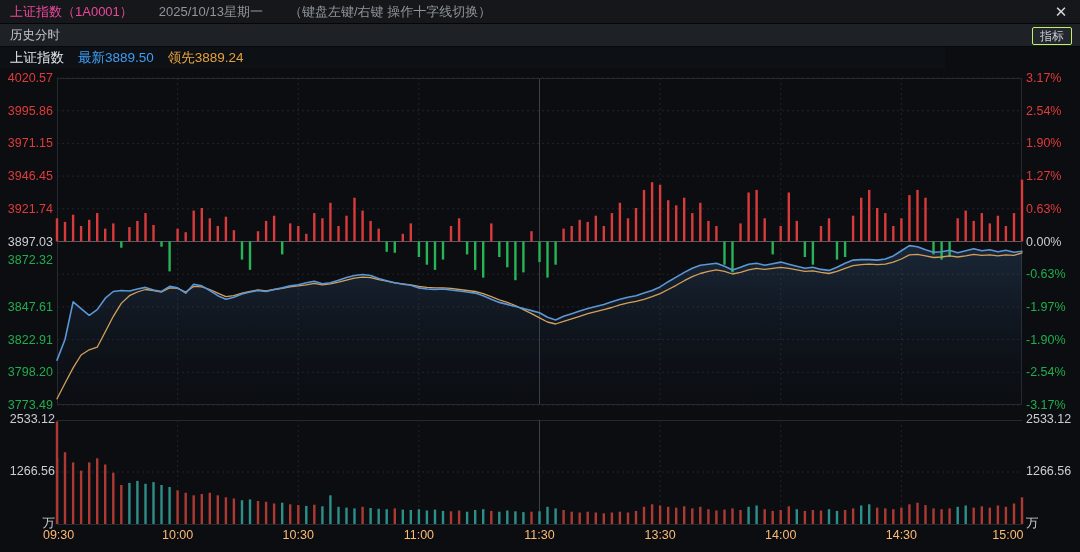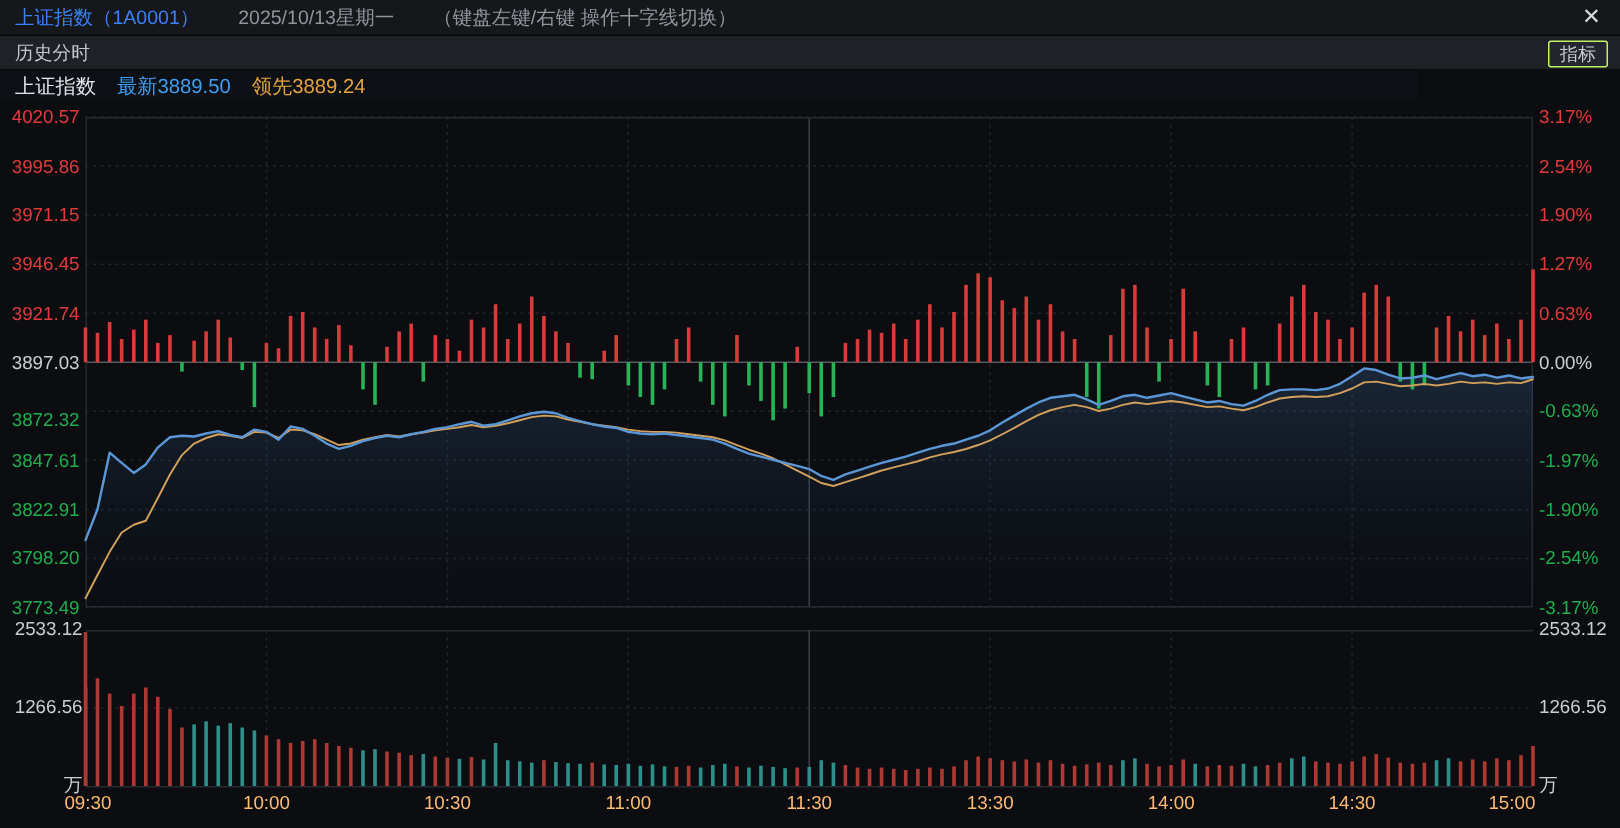--- a/index.html
+++ b/index.html
@@ -3,21 +3,21 @@
 <meta charset="utf-8">
 <style>
   * { margin:0; padding:0; box-sizing:border-box; }
   html,body { background:#07090c; }
   body { font-family:"Liberation Sans","DejaVu Sans",sans-serif; }
   #app { position:relative; width:1080px; height:552px; background:#0b0d11; overflow:hidden; }
 
   
   .row1 { position:absolute; left:0; top:0; width:1080px; height:24px; background:#15171b;
           border-bottom:1px solid #050608; display:flex; align-items:center; gap:26px; padding:0 10px; }
-  .row1 .title { color:#3b82f6; font-size:13px; }
+  .row1 .title { color:#ec4899; font-size:13px; }
   .row1 .date, .row1 .hint { color:#8f959b; font-size:13px; }
   .close-btn { position:absolute; right:10px; top:3px; width:18px; height:18px; color:#d4d8dc;
                font-size:15px; line-height:18px; text-align:center; cursor:pointer; }
   .row2 { position:absolute; left:0; top:24px; width:1080px; height:23px; background:#1e2126;
           border-bottom:1px solid #08090c; display:flex; align-items:center; padding:0 10px; }
   .row2 .subtitle { color:#c3c7cc; font-size:12.5px; }
   .ind-btn { position:absolute; right:8px; top:2.5px; background:#23262c; border:1px solid #bef264;
              border-radius:2px; color:#c8ccd1; font-size:12px; padding:0px 7px; line-height:16px; cursor:pointer; }
   .row3 { position:absolute; left:0; top:47px; width:945px; height:21px; background:#0d1014;
           display:flex; align-items:center; gap:14px; padding:0 10px; }
@@ -59,21 +59,21 @@
   </div>
 
   <div id="chart">
     <div id="main-left-axis">
         <div class="axis-label al-left c-r" style="top: 2px; left: 0px;">4020.57</div>
         <div class="axis-label al-left c-r" style="top: 34.7px; left: 0px;">3995.86</div>
         <div class="axis-label al-left c-r" style="top: 67.4px; left: 0px;">3971.15</div>
         <div class="axis-label al-left c-r" style="top: 100.1px; left: 0px;">3946.45</div>
         <div class="axis-label al-left c-r" style="top: 132.8px; left: 0px;">3921.74</div>
         <div class="axis-label al-left c-w" style="top: 165.5px; left: 0px;">3897.03</div>
-        <div class="axis-label al-left c-g" style="top: 204px; left: 0px;">3872.32</div>
+        <div class="axis-label al-left c-g" style="top: 184px; left: 0px;">3872.32</div>
         <div class="axis-label al-left c-g" style="top: 230.9px; left: 0px;">3847.61</div>
         <div class="axis-label al-left c-g" style="top: 263.6px; left: 0px;">3822.91</div>
         <div class="axis-label al-left c-g" style="top: 296.3px; left: 0px;">3798.20</div>
         <div class="axis-label al-left c-g" style="top: 329px; left: 0px;">3773.49</div>
       </div>
     <div id="main-right-axis">
         <div class="axis-label al-right c-r" style="top: 2px;">3.17%</div>
         <div class="axis-label al-right c-r" style="top: 34.7px;">2.54%</div>
         <div class="axis-label al-right c-r" style="top: 67.4px;">1.90%</div>
         <div class="axis-label al-right c-r" style="top: 100.1px;">1.27%</div>

